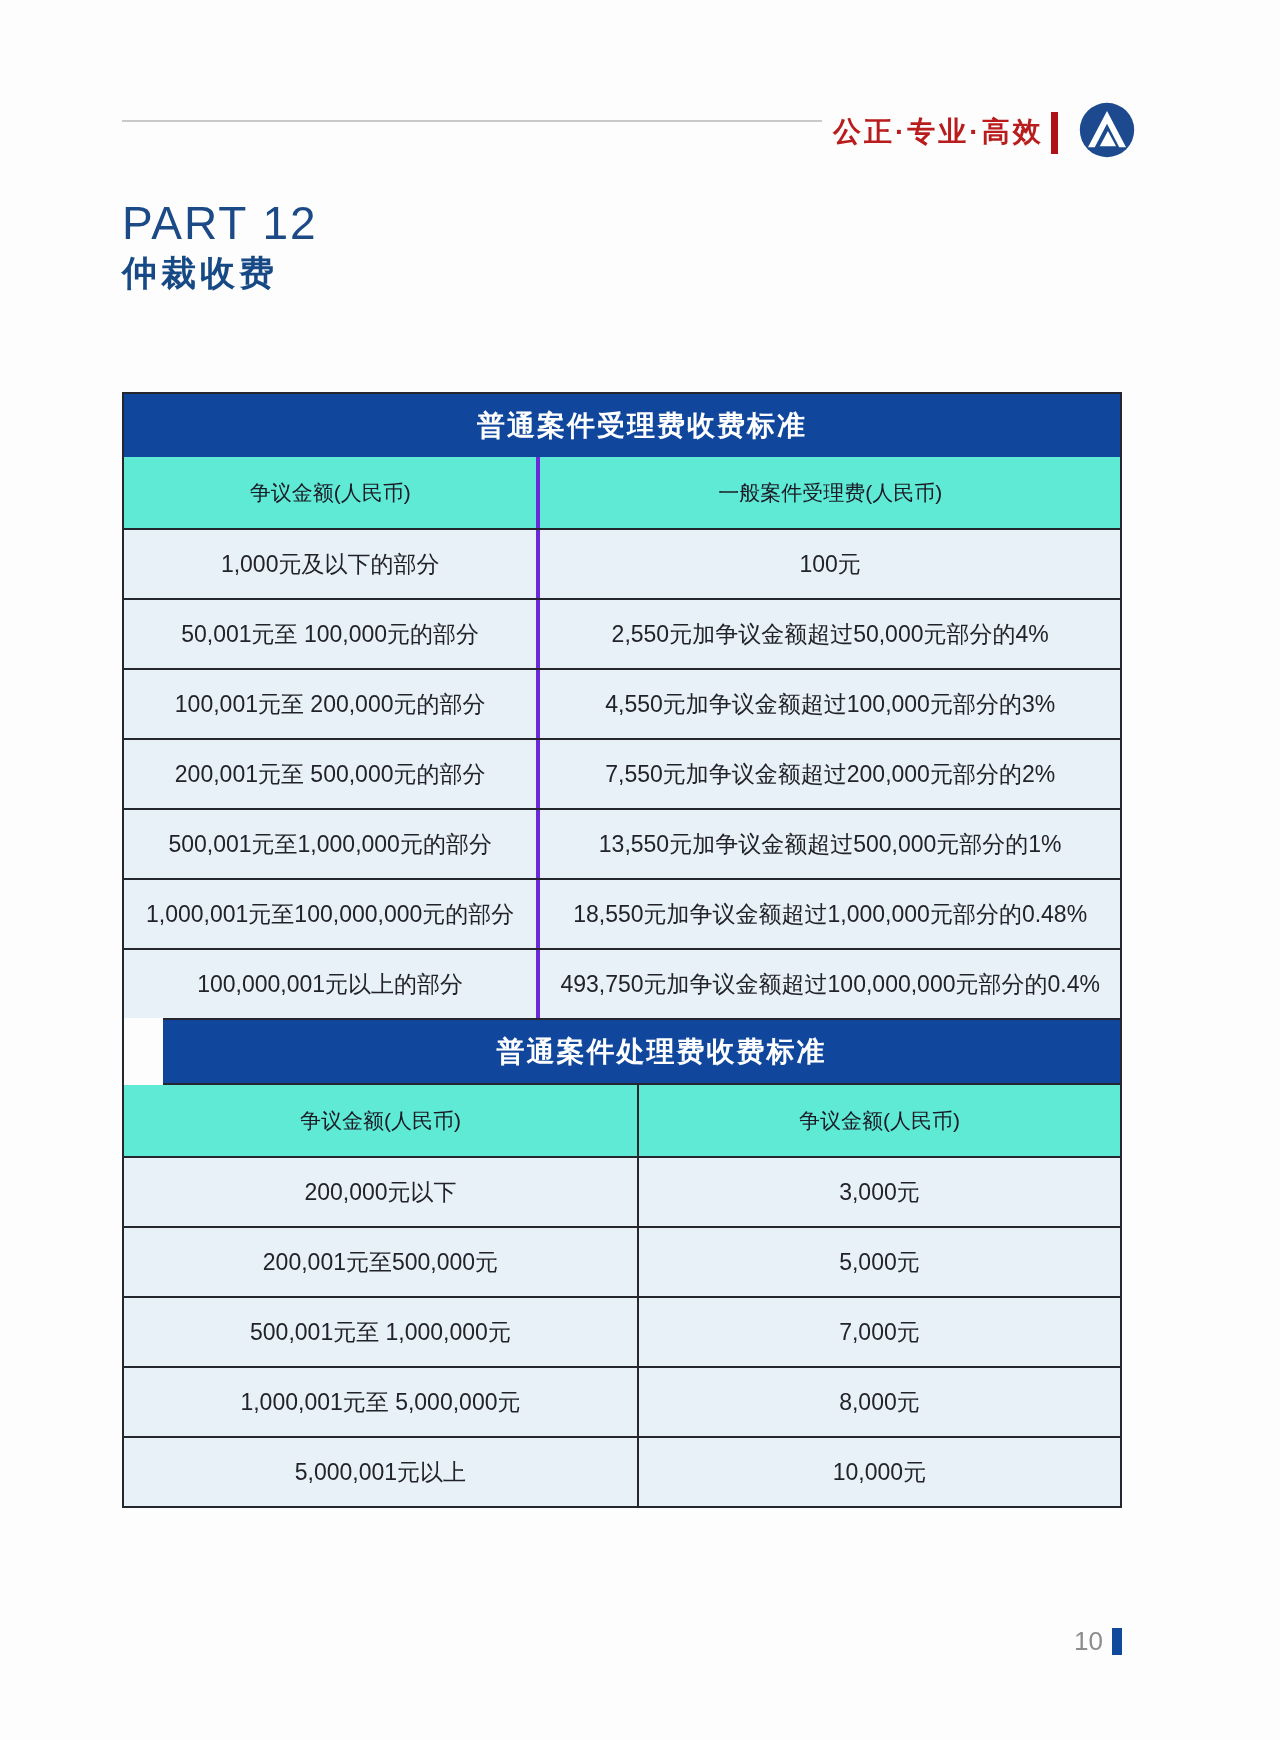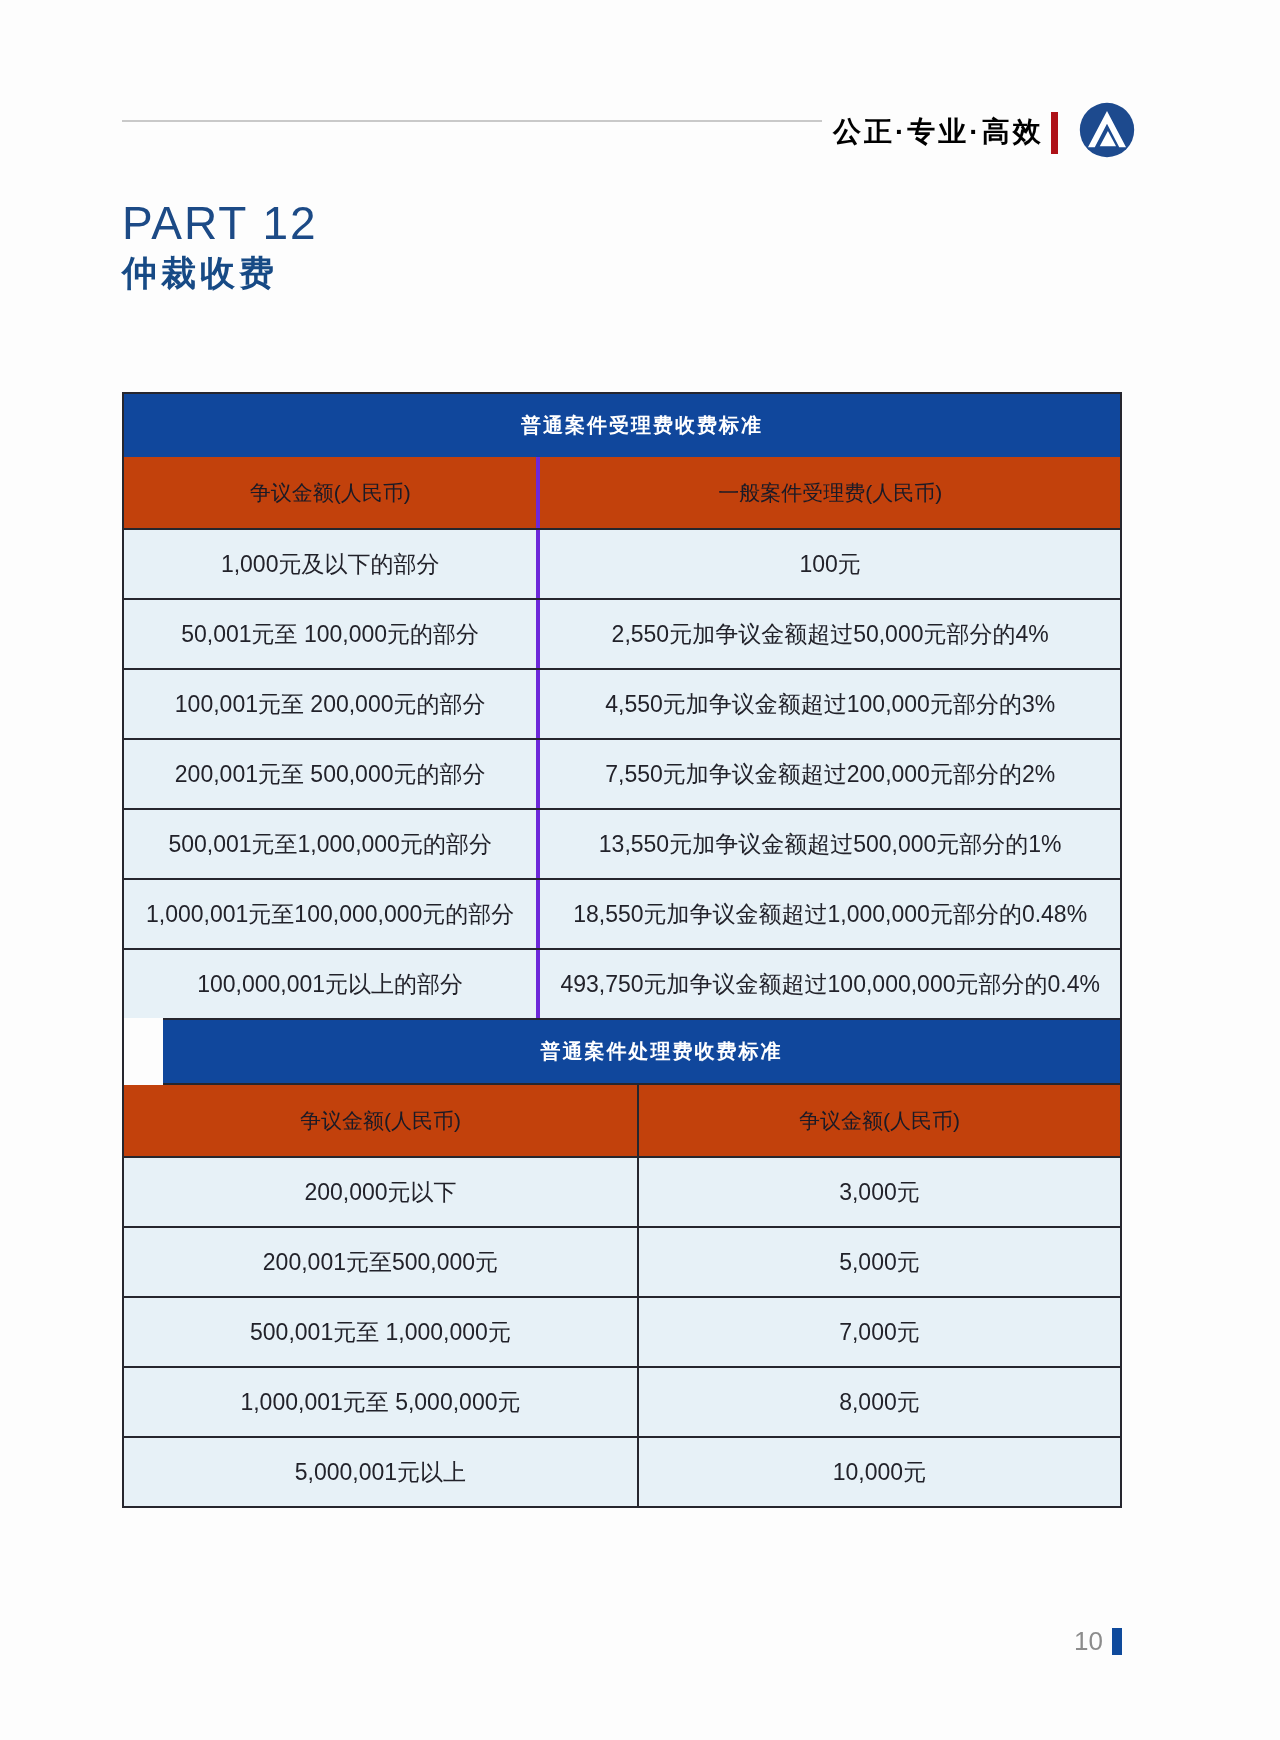--- a/index.html
+++ b/index.html
@@ -5,39 +5,39 @@
   html,body{margin:0;padding:0;background:#e9e9e9;}
   .canvas{
     position:relative;width:1280px;height:1740px;margin:0 auto;
     background:#fdfdfd;overflow:hidden;
     font-family:"Liberation Sans","DejaVu Sans",sans-serif;
     color:#1e1e28;
   }
   
   .top-rule{position:absolute;left:122px;top:120px;width:700px;height:2px;background:#c9c9c9;}
   .slogan{position:absolute;left:833px;top:112px;width:212px;height:40px;
-    font-size:28px;font-weight:700;letter-spacing:3px;color:#000000;line-height:40px;}
+    font-size:28px;font-weight:700;letter-spacing:3px;color:#b91c1c;line-height:40px;}
   .red-bar{position:absolute;left:1051px;top:112px;width:7px;height:42px;background:#ae1118;}
   .logo{position:absolute;left:1078px;top:101px;width:58px;height:58px;}
   
   .part-label{position:absolute;left:122px;top:196px;font-size:46px;font-weight:400;
     color:#1c4a86;letter-spacing:2px;}
   .heading{position:absolute;left:122px;top:250px;font-size:35px;font-weight:900;
     color:#174a85;letter-spacing:4px;}
   
   .fee-wrap{position:absolute;left:122px;top:392px;width:1000px;
     border:2px solid #26262e;box-sizing:border-box;}
-  .tbl-title{background:#10479c;color:#ffffff;font-size:20px;font-weight:700;
+  .tbl-title{background:#10479c;color:#ffffff;font-size:28px;font-weight:700;
     text-align:center;height:63px;line-height:63px;letter-spacing:2px;padding-left:40px;}
   .tbl-title.mid{border-top:2px solid #26262e;border-bottom:2px solid #26262e;margin-left:39px;}
   .row{display:flex;}
   .row + .row{border-top:2px solid #26262e;}
   .cell{box-sizing:border-box;display:flex;align-items:center;justify-content:center;
     text-align:center;font-size:23px;padding:0 10px;}
-  .head-row .cell{background:#c2410c;height:71px;font-size:21px;color:#1a1a26;}
+  .head-row .cell{background:#5eead4;height:71px;font-size:21px;color:#1a1a26;}
   .data-row .cell{background:#e7f1f7;height:68px;color:#22222a;}
   .t1 .c1{width:414px;}
   .t1 .c2{width:586px;border-left:4px solid #6d28d9;}
   .t2 .c1{width:515px;}
   .t2 .c2{width:485px;border-left:2px solid #26262e;}
   
   .footer{position:absolute;right:158px;top:1626px;display:flex;align-items:center;text-align:center;}
   .page-num{font-size:26px;color:#8c8c8c;margin-right:9px;}
   .pg-bar{display:inline-block;width:10px;height:27px;background:#0f4a9c;}
 </style>

